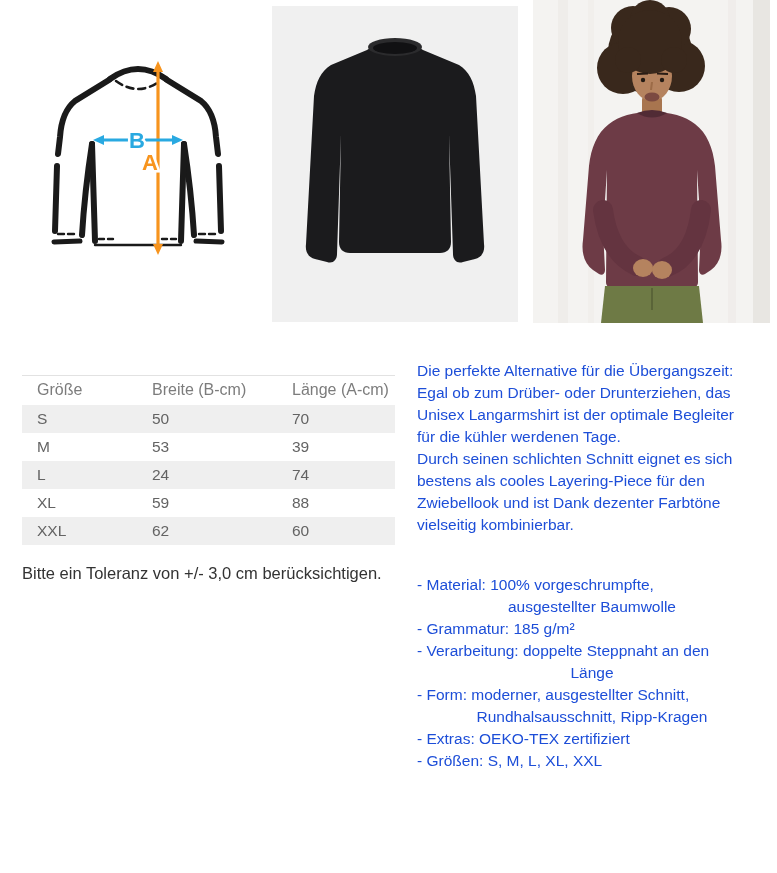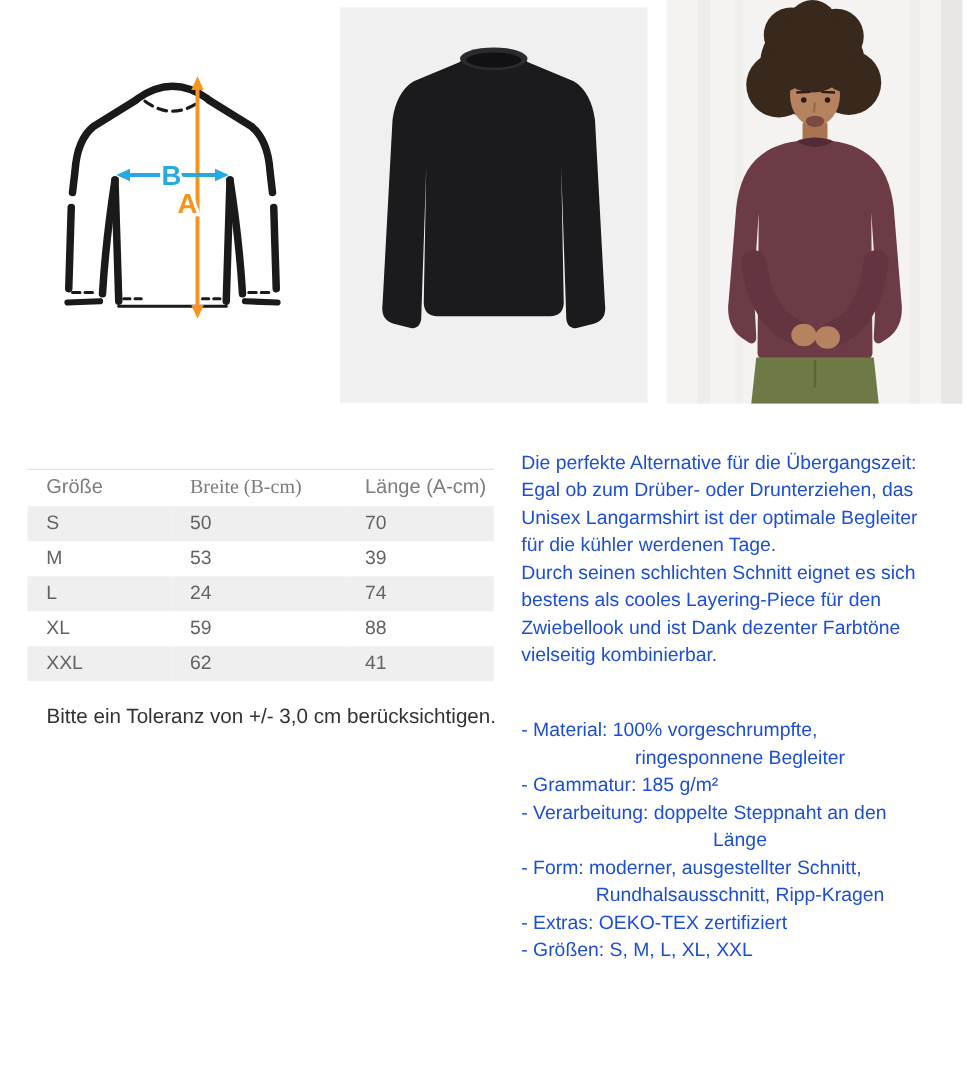--- a/index.html
+++ b/index.html
@@ -12,25 +12,25 @@
   #flat-box     { left:272px; top:6px;  width:246px; height:316px; background:#f0f0f0; }
   #model-box    { left:533px; top:0;    width:237px; height:323px; }
   .img-box svg { display:block; width:100%; height:100%; }
 
   
   #size-table { position:absolute; left:22px; top:375px; width:373px; border-collapse:collapse;
                 border-top:1px solid #e2e2e2; color:#636363; }
   #size-table th { font-size:16px; font-weight:normal; color:#7c7c7c; text-align:left; height:29px;
                    padding-left:15px; vertical-align:middle; }
   #size-table td { font-size:15.5px; height:28px; padding-left:15px; vertical-align:middle; }
-  #size-table .c1 { width:115px; } #size-table .c2 { width:140px;font-family:Liberation Serif, serif; } #size-table .c3 { width:118px; }
+  #size-table .c1 { width:115px; } #size-table .c2 { width:140px; } #size-table .c3 { width:118px; }
   #size-table tr.striped { background:#efefef; }
 
   #tolerance-note { position:absolute; left:22px; top:564px; width:390px;
-                    font-size:16.5px; color:#333333; white-space:nowrap;text-align:center; }
+                    font-size:16.5px; color:#333333; white-space:nowrap; }
 
   
   #description { position:absolute; left:417px; top:360px; width:350px; color:#1d4ed8;
                  font-size:15.5px; line-height:22px; }
   #description .line { white-space:nowrap; }
   #description .details { margin-top:38px; }
   #description .center { text-align:center; white-space:nowrap; }
 </style>
 </head>
 <body>
@@ -163,39 +163,39 @@
         <td>74</td>
       </tr>
       <tr>
         <td>XL</td>
         <td>59</td>
         <td>88</td>
       </tr>
       <tr class="striped">
         <td>XXL</td>
         <td>62</td>
-        <td>41</td>
+        <td>60</td>
       </tr>
     </tbody>
   </table>
 
   <div id="tolerance-note">Bitte ein Toleranz von +/- 3,0 cm berücksichtigen.</div>
 
   <div id="description">
     <div class="line">Die perfekte Alternative für die Übergangszeit:</div>
     <div class="line">Egal ob zum Drüber- oder Drunterziehen, das</div>
     <div class="line">Unisex Langarmshirt ist der optimale Begleiter</div>
     <div class="line">für die kühler werdenen Tage.</div>
     <div class="line">Durch seinen schlichten Schnitt eignet es sich</div>
     <div class="line">bestens als cooles Layering-Piece für den</div>
     <div class="line">Zwiebellook und ist Dank dezenter Farbtöne</div>
     <div class="line">vielseitig kombinierbar.</div>
     <div class="details">
       <div class="line">- Material: 100% vorgeschrumpfte,</div>
-      <div class="center">ringesponnene Begleiter</div>
+      <div class="center">ausgestellter Baumwolle</div>
       <div class="line">- Grammatur: 185 g/m²</div>
       <div class="line">- Verarbeitung: doppelte Steppnaht an den</div>
       <div class="center">Länge</div>
       <div class="line">- Form: moderner, ausgestellter Schnitt,</div>
       <div class="center">Rundhalsausschnitt, Ripp-Kragen</div>
       <div class="line">- Extras: OEKO-TEX zertifiziert</div>
       <div class="line">- Größen: S, M, L, XL, XXL</div>
     </div>
   </div>
 

